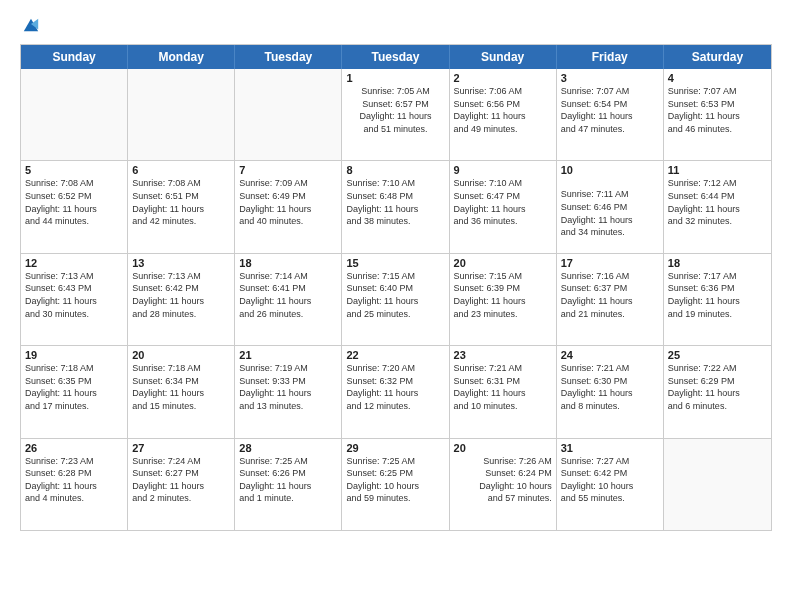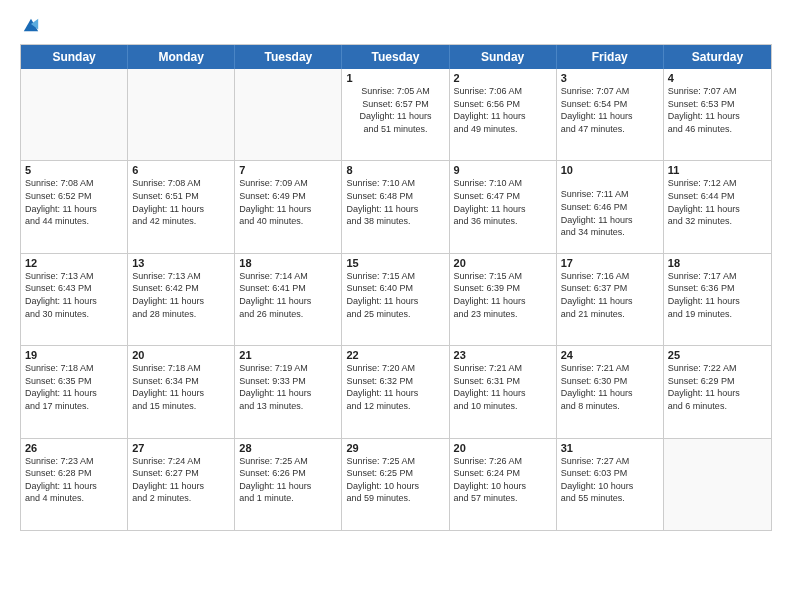--- a/index.html
+++ b/index.html
@@ -353,29 +353,29 @@
           </div>
           <div class="cal-cell">
             <div class="day-num">29</div>
             <div class="day-info" style="white-space: pre-line;">Sunrise: 7:25 AM
 Sunset: 6:25 PM
 Daylight: 10 hours
 and 59 minutes.</div>
           </div>
           <div class="cal-cell">
             <div class="day-num">20</div>
-            <div class="day-info" style="white-space: pre-line;">Sunrise: 7:26 AM
+            <div class="day-info" style="white-space: pre-line; text-align: right;">Sunrise: 7:26 AM
 Sunset: 6:24 PM
 Daylight: 10 hours
 and 57 minutes.</div>
           </div>
           <div class="cal-cell">
             <div class="day-num">31</div>
             <div class="day-info" style="white-space: pre-line;">Sunrise: 7:27 AM
-Sunset: 6:03 PM
+Sunset: 6:42 PM
 Daylight: 10 hours
 and 55 minutes.</div>
           </div>
           <div class="cal-cell empty"></div>
         </div>
       </div>
   </div>
 </div>
 
 </body></html>

